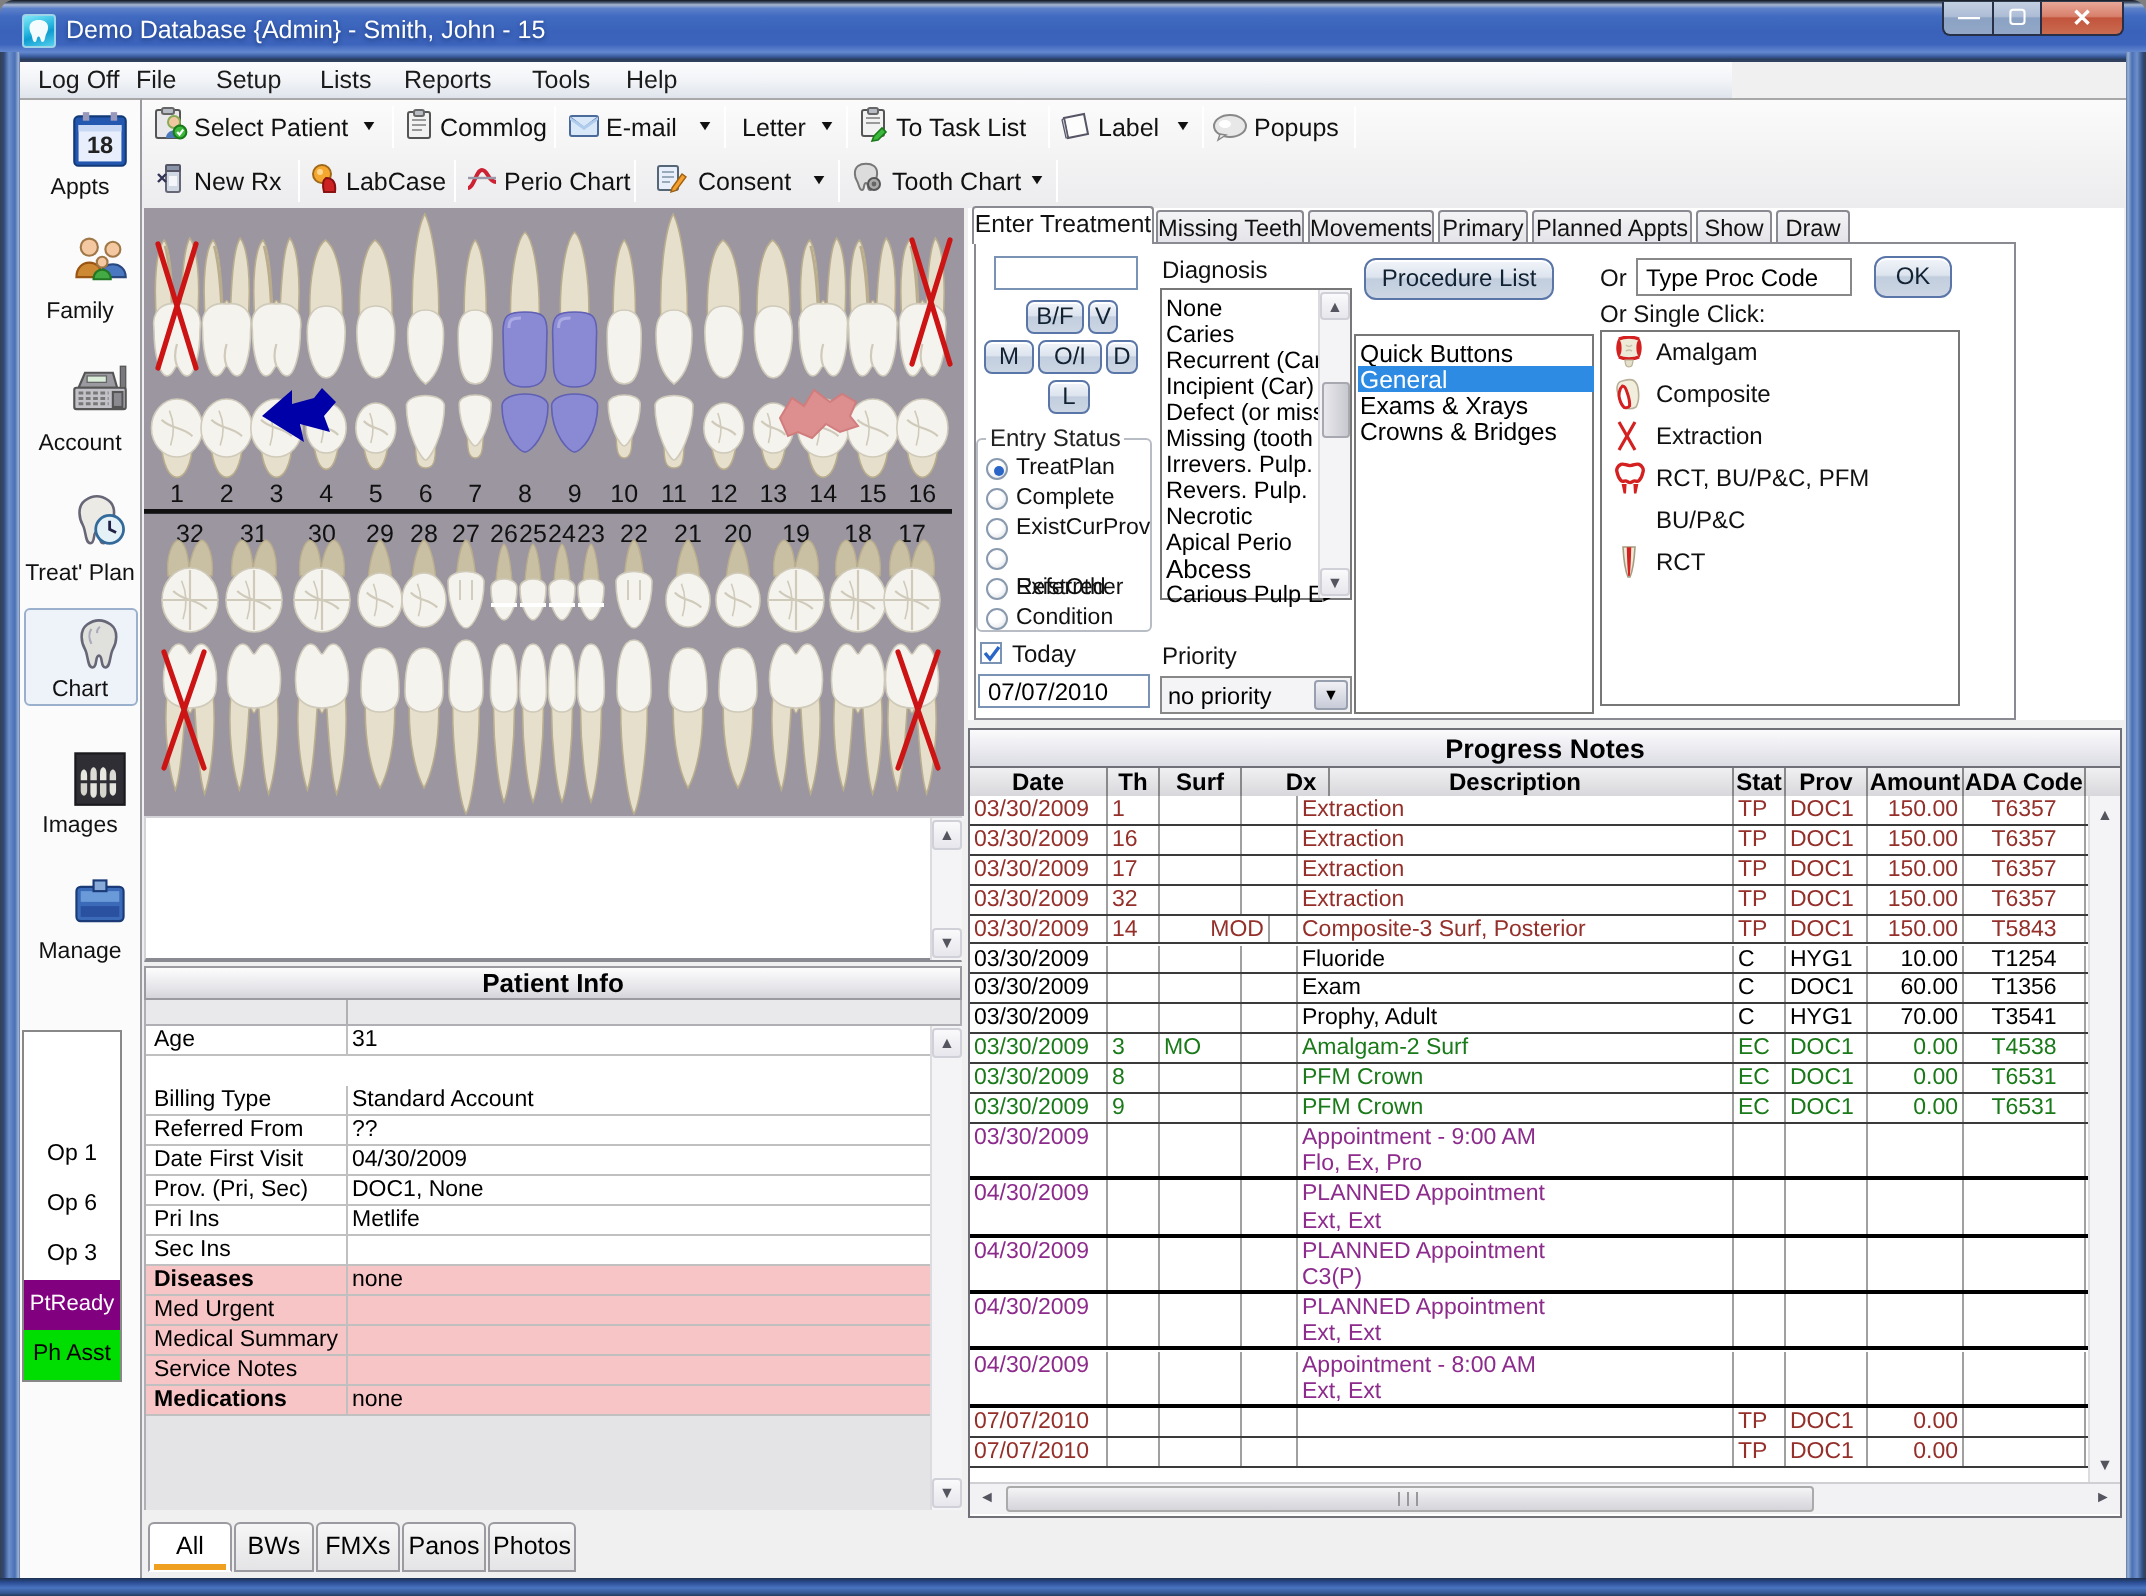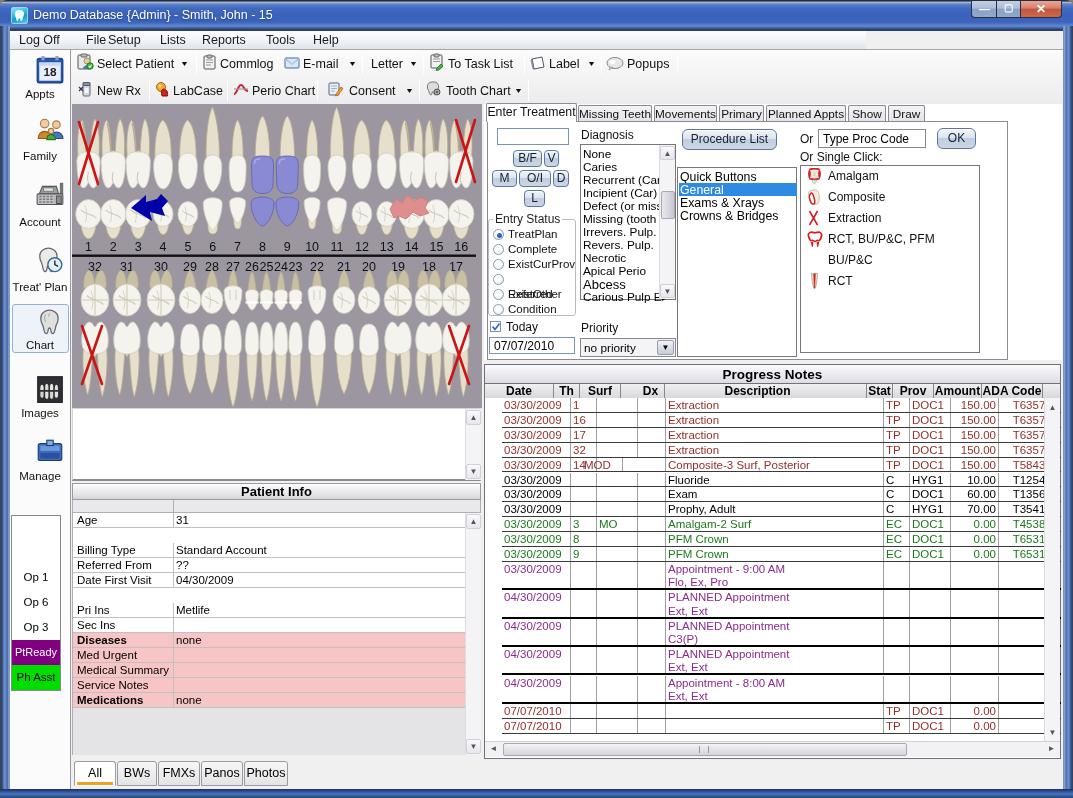--- a/index.html
+++ b/index.html
@@ -84,21 +84,21 @@
 .litem { position:absolute; left:2px; white-space:nowrap; color:#000;}
 
 
 #pn-title { left:484px; top:364px; width:577px; height:20px; border:1px solid #707078;
   background:linear-gradient(180deg,#fbfbfd 0%,#e8e8ee 60%,#dcdce4 100%);
   font-weight:bold; font-size:13.5px; text-align:center; line-height:19px; color:#000;}
 #pn-hdr { left:484px; top:384px; width:577px; height:14px; background:linear-gradient(180deg,#f0f0f2,#d8d8dc);
   border-left:1px solid #707078; border-right:1px solid #707078; }
 .pnh { position:absolute; top:0px; font-weight:bold; font-size:12px; text-align:center; color:#000; border-right:1px solid #888;}
 #pn-body { left:484px; top:398px; width:577px; height:361px; background:#fff; border:1px solid #707078; border-top:none;}
-.pnrow { position:absolute; left:0; width:559px; border-bottom:1px solid #3a3a3a; font-size:11.5px;margin-left:17px;}
+.pnrow { position:absolute; left:0; width:559px; border-bottom:1px solid #3a3a3a; font-size:11.5px;}
 .pnc { position:absolute; top:0px; border-right:1px solid #a0a0a0; height:100%; padding:1px 2px 0 2px; overflow:hidden; white-space:nowrap;}
 
 
 .btab { position:absolute; top:761px; white-space:nowrap; height:25px; background:linear-gradient(180deg,#f6f6f6,#e4e4e6); border:1px solid #9a9aa0; border-radius:3px 3px 0 0; font-size:12.5px; text-align:center; padding-top:4px;}
 .btab.active { background:#fff; border-bottom:1px solid #fff;}
 </style>
 </head>
 <body>
 
 <div class="abs" id="client"></div>
@@ -115,21 +115,21 @@
   </div>
 <div class="abs winbtns" id="btnclose">
     <span class="winsym" style="left:15px;top:1px;font-size:12px">✕</span>
   </div>
 <div class="abs" id="frame-left"></div>
 <div class="abs" id="frame-right"></div>
 <div class="abs" id="frame-bottom"></div>
 
 <div class="abs" id="menubar">
   <span style="left:9px">Log Off</span>
-  <span style="left:76px">File</span>
+  <span style="left:58px">File</span>
   <span style="left:98px">Setup</span>
   <span style="left:150px">Lists</span>
   <span style="left:192px">Reports</span>
   <span style="left:256px">Tools</span>
   <span style="left:303px">Help</span>
 </div>
 <div class="abs" id="menuborder" style="left:10px;top:49px;width:1053px;height:1px;background:#9a9aa0;"></div>
 
 <div class="abs" id="toolwrap"></div>
 <div class="abs" style="left:0;top:0">
@@ -588,20 +588,25 @@
     <div class="pirow" style="top:30px">
       <div class="pidiv"></div>
       <span class="k" style="">Billing Type</span>
       <span class="v">Standard Account</span>
     </div>
     <div class="pirow" style="top:60px">
       <div class="pidiv"></div>
       <span class="k" style="">Date First Visit</span>
       <span class="v">04/30/2009</span>
     </div>
+    <div class="pirow" style="top:75px">
+      <div class="pidiv"></div>
+      <span class="k" style="">Prov. (Pri, Sec)</span>
+      <span class="v">DOC1, None</span>
+    </div>
     <div class="pirow" style="top:90px">
       <div class="pidiv"></div>
       <span class="k" style="">Pri Ins</span>
       <span class="v">Metlife</span>
     </div>
     <div class="pirow" style="top:105px">
       <div class="pidiv"></div>
       <span class="k" style="">Sec Ins</span>
       <span class="v"></span>
     </div>
@@ -810,21 +815,21 @@
       <div class="pnc" style="left:136px;width:28px;"></div>
       <div class="pnc" style="left:164px;width:218px;">Extraction</div>
       <div class="pnc" style="left:382px;width:26px;">TP</div>
       <div class="pnc" style="left:408px;width:41px;">DOC1</div>
       <div class="pnc" style="left:449px;width:48px;text-align:right;">150.00</div>
       <div class="pnc" style="left:497px;width:61px;text-align:center;">T6357</div>
     </div>
     <div class="pnrow" style="top:59.6px;height:14.9px;color:#942f2a;">
       <div class="pnc" style="left:0px;width:69px;">03/30/2009</div>
       <div class="pnc" style="left:69px;width:26px;">14</div>
-      <div class="pnc" style="left:80px;width:41px;">MOD</div>
+      <div class="pnc" style="left:109px;width:41px;text-align:right;">MOD</div>
       <div class="pnc" style="left:136px;width:28px;"></div>
       <div class="pnc" style="left:164px;width:218px;">Composite-3 Surf, Posterior</div>
       <div class="pnc" style="left:382px;width:26px;">TP</div>
       <div class="pnc" style="left:408px;width:41px;">DOC1</div>
       <div class="pnc" style="left:449px;width:48px;text-align:right;">150.00</div>
       <div class="pnc" style="left:497px;width:61px;text-align:center;">T5843</div>
     </div>
     <div class="pnrow" style="top:74.5px;height:14.9px;color:#000;">
       <div class="pnc" style="left:0px;width:69px;">03/30/2009</div>
       <div class="pnc" style="left:69px;width:26px;"></div>

